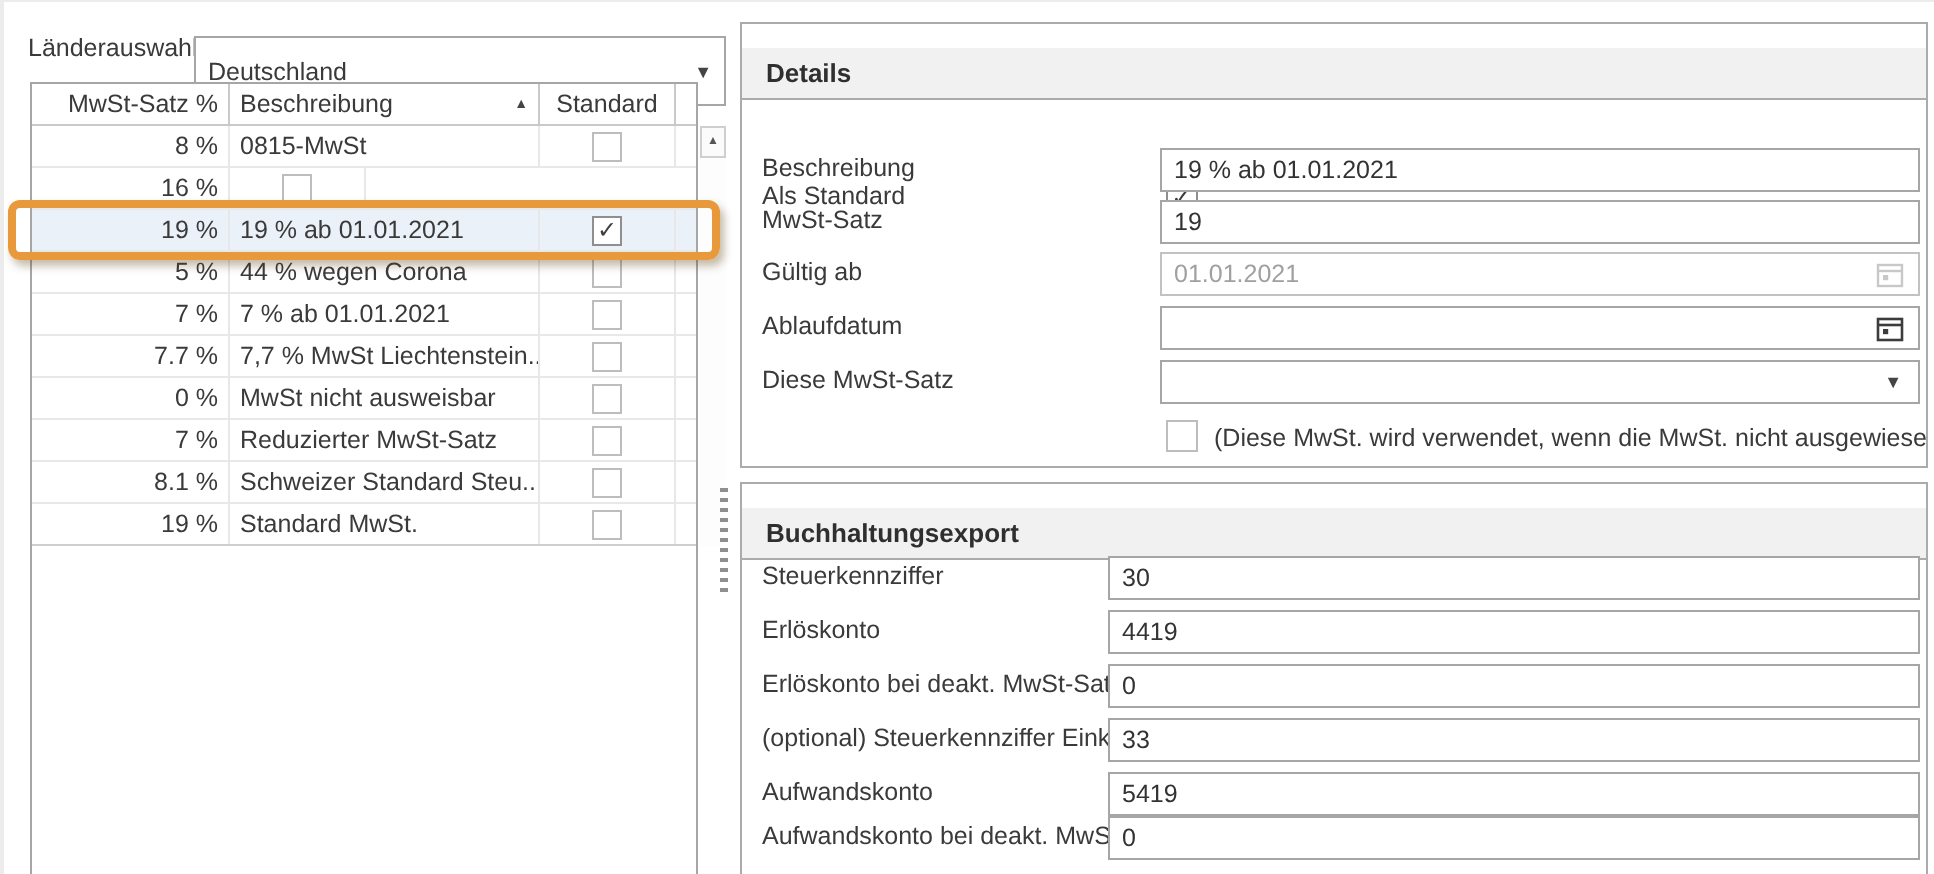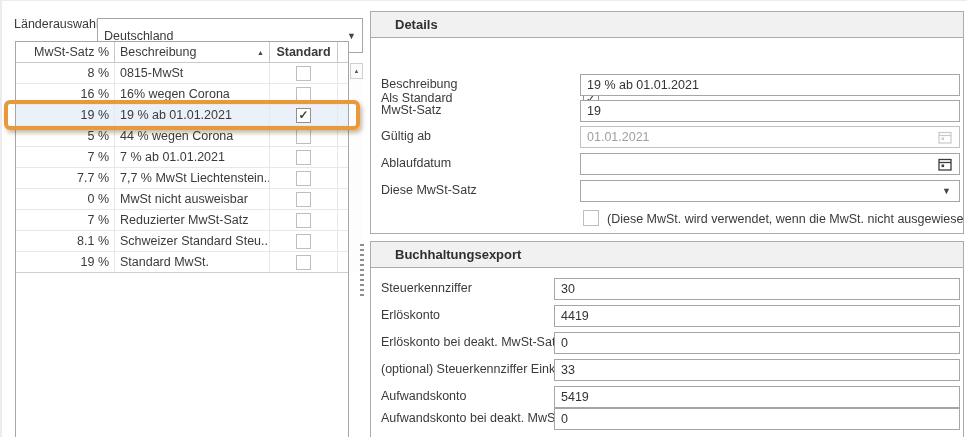--- a/index.html
+++ b/index.html
@@ -19,21 +19,21 @@
     border:1px solid #a6a6a6; background:#fff; }
   .t-header { display:flex; height:21px; border-bottom:1px solid #c9c9c9; }
   .th { display:flex; align-items:center; padding:0 5px; color:#3a3a3a;
     border-right:1px solid #c9c9c9; overflow:hidden; white-space:nowrap; }
   .tr { display:flex; height:21px; border-bottom:1px solid #e8e8e8; background:#fff; }
   .tr.selected { background:#ebf1f9; }
   .td { display:flex; align-items:center; padding:0 5px; border-right:1px solid #e8e8e8;
     overflow:hidden; white-space:nowrap; }
   .c1 { width:99px; justify-content:flex-end; }
   .c2 { width:155px; }
-  .c3 { width:68px; justify-content:center;font-weight:bold; }
+  .c3 { width:68px; justify-content:center; }
   .c4 { width:10px; border-right:none; }
   .sort { margin-left:auto; font-size:7px; color:#444; }
   .cb { width:15px; height:15px; border:1px solid #bdbdbd; background:#fff;
     display:flex; align-items:center; justify-content:center; font-size:12px; color:#3f3f3f; }
   .tr.selected .cb { border-color:#8f8f8f; }
 
   .vscroll { position:absolute; left:348px; top:62px; width:13px; height:210px; background:#fdfdfd; }
   .scroll-up { width:13px; height:16px; border:1px solid #cfcfcf; background:#fbfbfb;
     display:flex; align-items:center; justify-content:center; font-size:6px; color:#555; }
 
@@ -43,22 +43,22 @@
   .highlight { position:absolute; left:2px; top:99px; width:356px; height:30px;
     border:4px solid #e8993b; border-radius:6px;
     box-shadow:2px 3px 4px rgba(90,60,10,0.35); pointer-events:none; }
 
   
   .group { position:absolute; left:368px; width:594px; border:1px solid #ababab;
     background:#fff; overflow:hidden; }
   .group-details { top:10px; height:223px; }
   .group-export  { top:240px; height:234px; }
   .g-header { height:26px; background:#f1f1f1; border-bottom:1px solid #ababab;
-    display:flex; align-items:center; padding:0 24px; font-weight:bold;
-    font-size:13px; color:#2f2f2f; }
+    display:flex; align-items:center; padding:0 12px; font-weight:bold;
+    font-size:13px; color:#2f2f2f;margin-top:12px; }
   .frow { position:absolute; left:0; width:100%; height:22px; }
   .frow .flabel { position:absolute; left:10px; top:3px; white-space:nowrap; color:#3a3a3a; }
   .finput { position:absolute; height:22px; border:1px solid #a6a6a6; background:#fff;
     font-family:"Liberation Sans", sans-serif; font-size:12.5px; color:#333;
     padding:0 6px; outline:none; }
   .group-details .finput { left:209px; width:380px; }
   .group-export  .finput { left:183px; width:406px; }
   .finput:disabled { color:#a0a0a0; border-color:#c2c2c2; background:#fff; }
   .fcheck { position:absolute; left:212px; top:2px; width:16px; height:16px;
     border:1px solid #8f8f8f; background:#fff; display:flex; align-items:center;
@@ -94,21 +94,20 @@
     <div class="tr">
       <div class="td c1">8 %</div>
       <div class="td c2">0815-MwSt</div>
       <div class="td c3">
           <span class="cb"></span>
         </div>
       <div class="td c4"></div>
     </div>
     <div class="tr">
       <div class="td c1">16 %</div>
-      <div class="td c2">16% wegen Corona</div>
       <div class="td c3">
           <span class="cb"></span>
         </div>
       <div class="td c4"></div>
     </div>
     <div class="tr selected">
       <div class="td c1">19 %</div>
       <div class="td c2">19 % ab 01.01.2021</div>
       <div class="td c3">
           <span class="cb">

